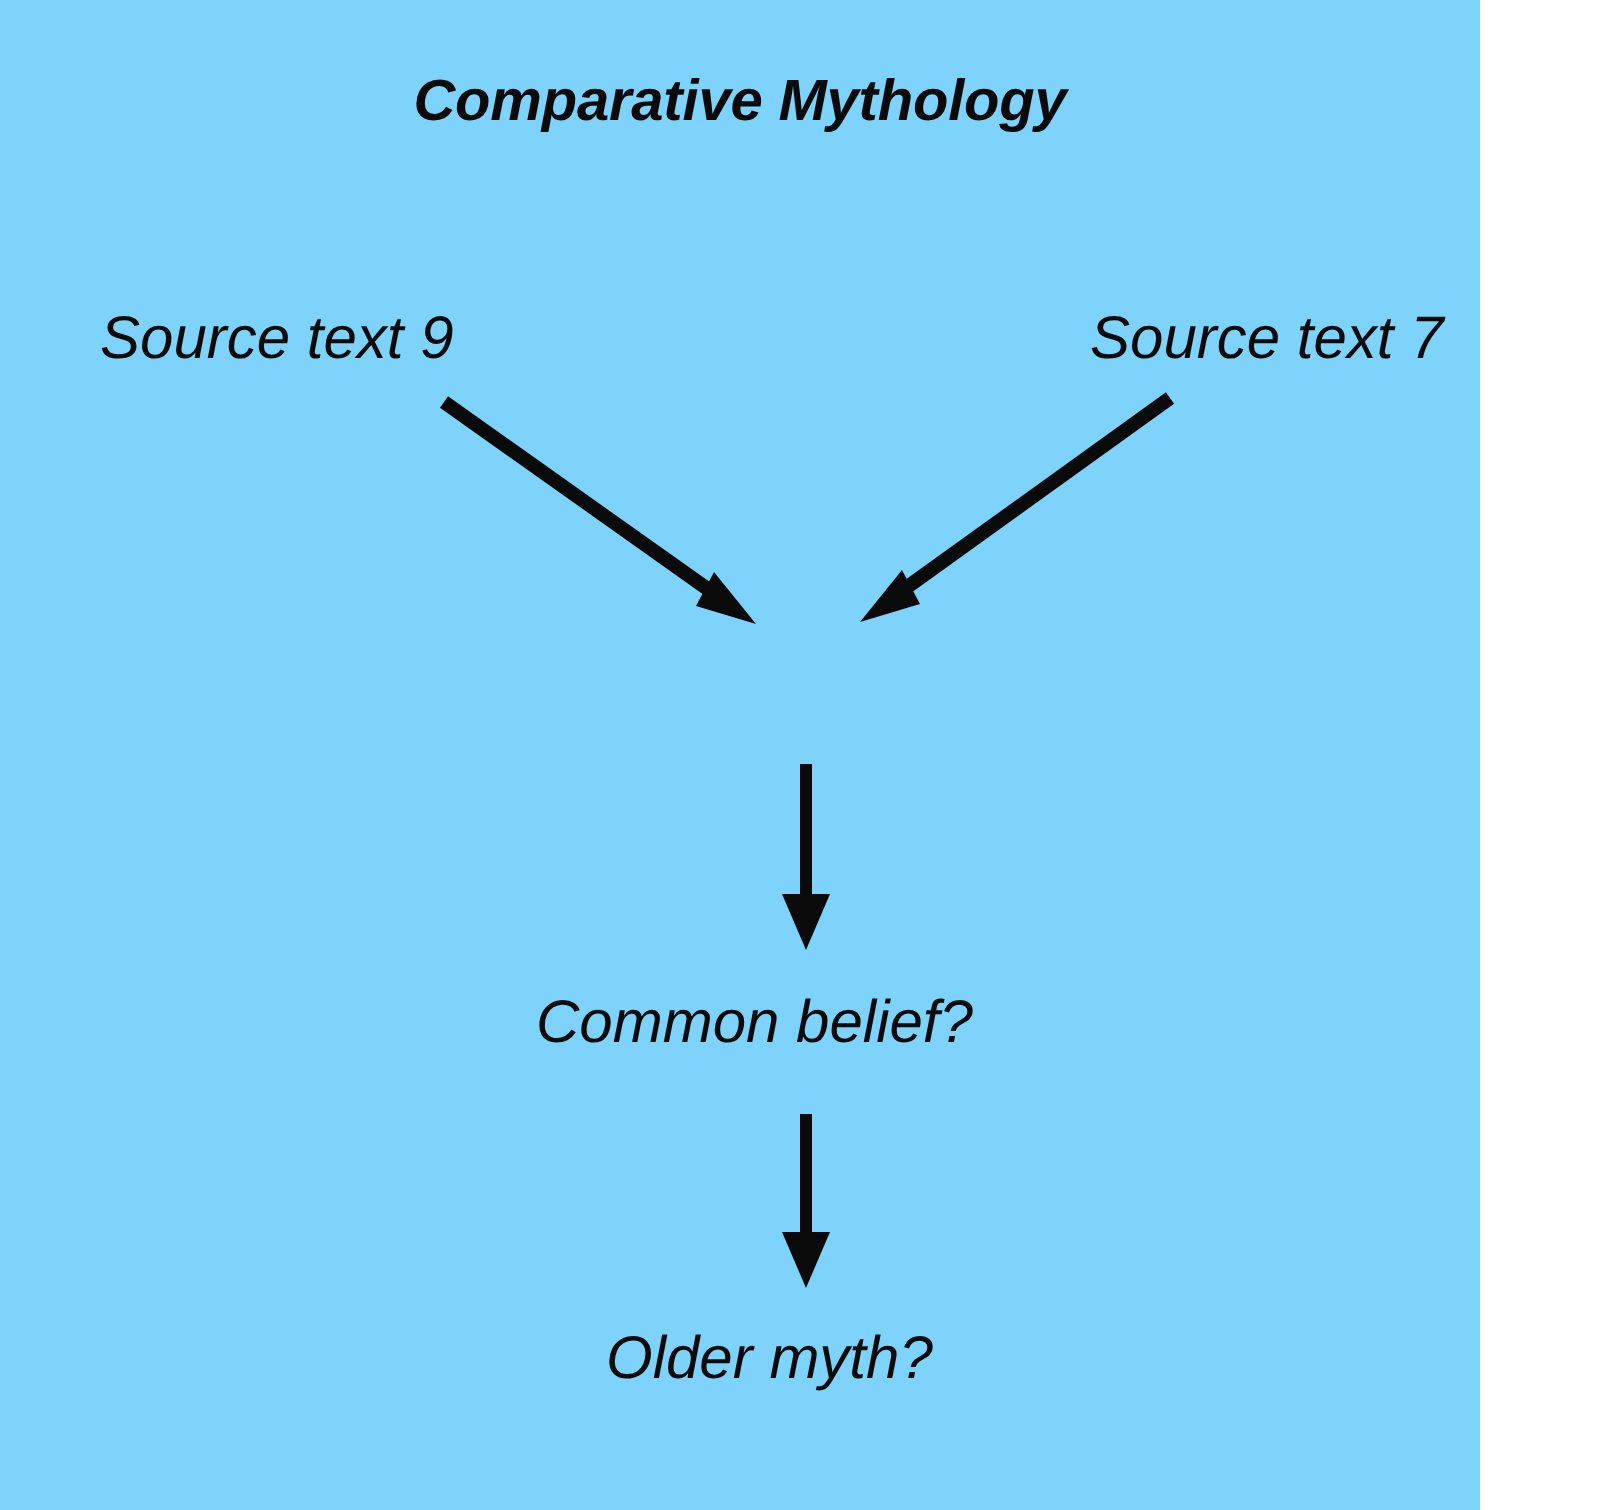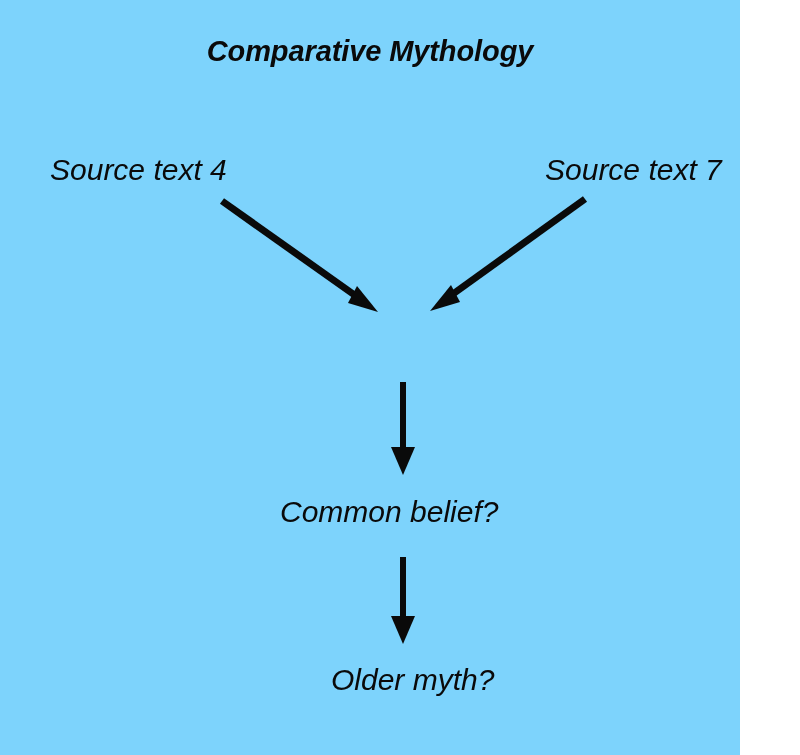--- a/index.html
+++ b/index.html
@@ -33,22 +33,22 @@
     text-align: center;
     font-size: 29px;
     font-weight: 700;
     letter-spacing: -0.1px;
     color: #0a0a0a;
     line-height: 1;
   }
   #source-text-1 { left: 50px;  top: 155px; }
   #source-text-2 { left: 545px; top: 155px; }
   #similarity    { left: 329px; top: 325px; }
-  #common-belief { left: 280px; top: 497px; }
-  #older-myth    { left: 303px; top: 665px; margin-left: 28px; }
+  #common-belief { left: 268px; top: 497px; }
+  #older-myth    { left: 303px; top: 665px; }
 
   #arrow-layer {
     position: absolute;
     left: 0;
     top: 0;
     width: 800px;
     height: 755px;
   }
 </style>
 </head>
@@ -75,21 +75,21 @@
       <polygon points="403,475 391,447 415,447" fill="#0a0a0a"></polygon>
     </g>
 
     <g>
       <line x1="403" y1="557" x2="403" y2="619" stroke="#0a0a0a" stroke-width="6" stroke-linecap="butt"></line>
       <polygon points="403,644 391,616 415,616" fill="#0a0a0a"></polygon>
     </g>
 
   </svg>
 
-  <div class="node-label" id="source-text-1">Source text 4</div>
+  <div class="node-label" id="source-text-1">Source text 9</div>
 
   <div class="node-label" id="source-text-2">Source text 7</div>
 
 
   <div class="node-label" id="common-belief">Common belief?</div>
 
   <div class="node-label" id="older-myth">Older myth?</div>
 
 </div>
 

